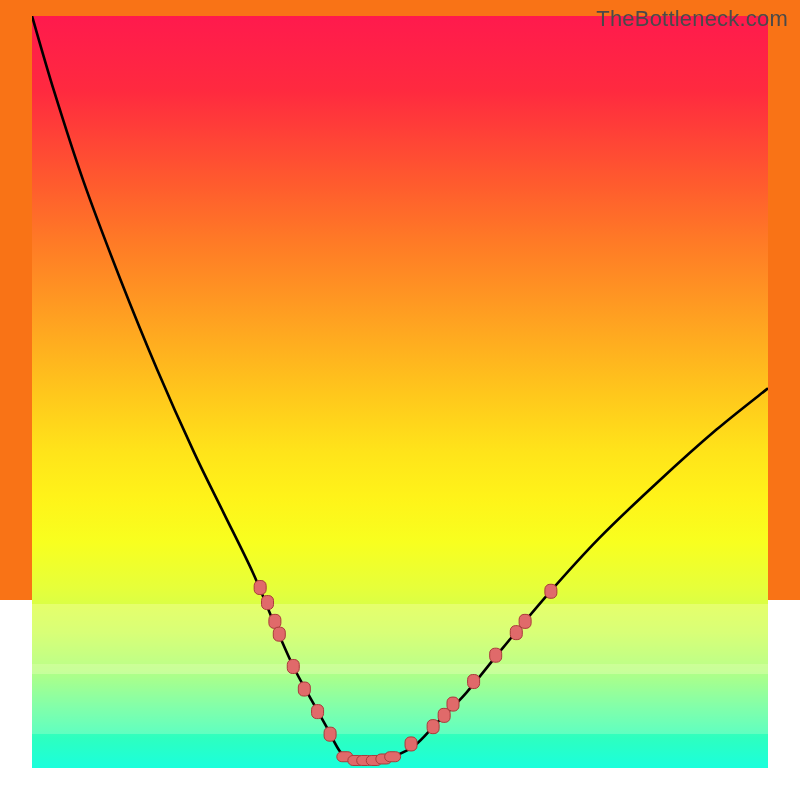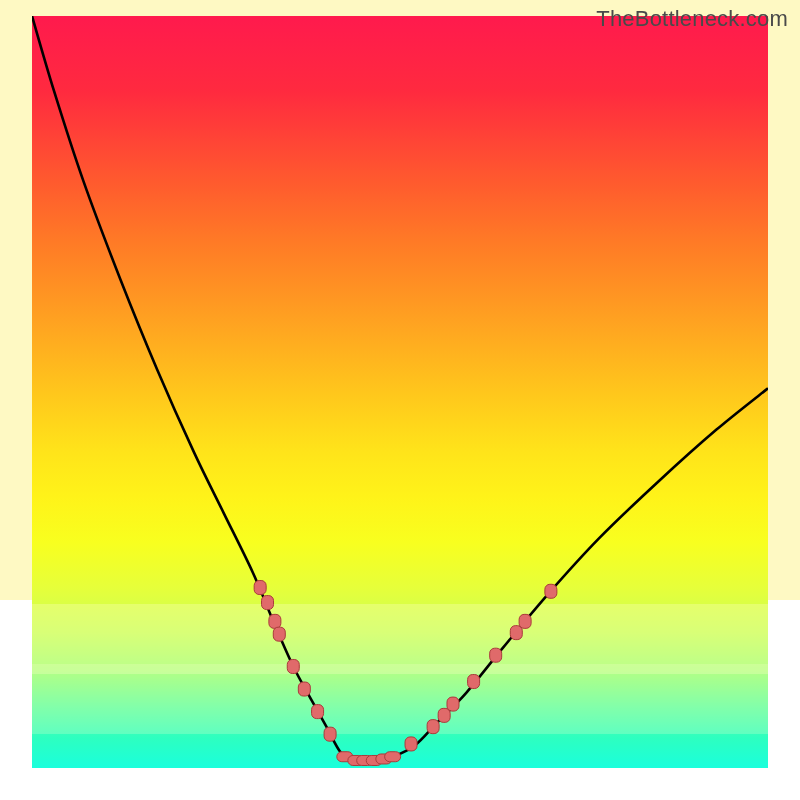--- a/index.html
+++ b/index.html
@@ -1,16 +1,16 @@
 <!DOCTYPE html>
 <html><head>
 <meta charset="utf-8">
 <style>
 html,body{margin:0;padding:0;width:800px;height:800px;overflow:hidden;font-family:Arial,Helvetica,sans-serif}
-.container{position:relative;width:800px;height:600px;background:#fef9c3}
+.container{position:relative;width:800px;height:600px;background:#f97316}
 .watermark{position:absolute;top:6px;right:12px;color:#4a4a4a;font-size:22px;font-weight:400;z-index:10;letter-spacing:.2px}
 .plot{position:absolute;left:32px;top:16px;width:736px;height:752px;background:linear-gradient(to bottom,
   #ff1a4d 0%, #ff2a3f 10%, #ff5a2e 22%, #ff7a26 30%, #ffa021 40%,
   #ffc61c 50%, #ffe41a 58%, #fff319 64%, #f8ff1f 70%, #e6ff3a 76%,
   #c8ff55 82%, #9dff70 87%, #5effa0 92%, #2dffc0 96%, #1affdc 100%);}
 .haze{position:absolute;left:0;right:0;height:70px;pointer-events:none}
 .haze1{bottom:94px;background:rgba(255,255,200,.30)}
 .haze2{bottom:34px;background:rgba(255,255,210,.22)}
 svg{position:absolute;left:0;top:0}
 svg path.curve{stroke:#000;stroke-width:2.6;fill:none}

